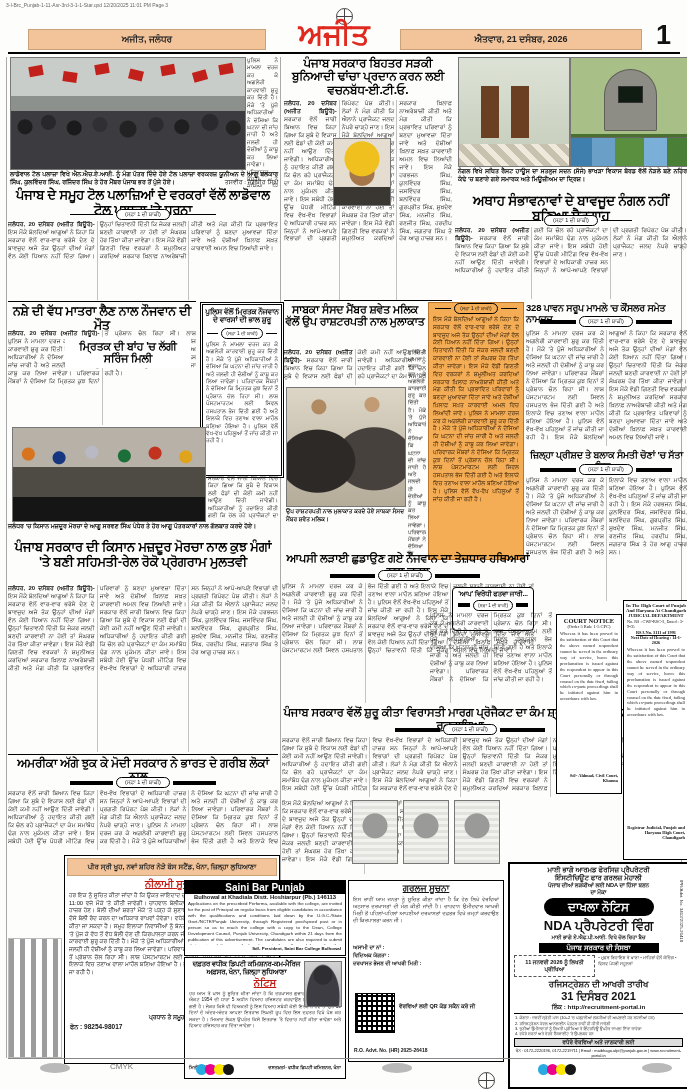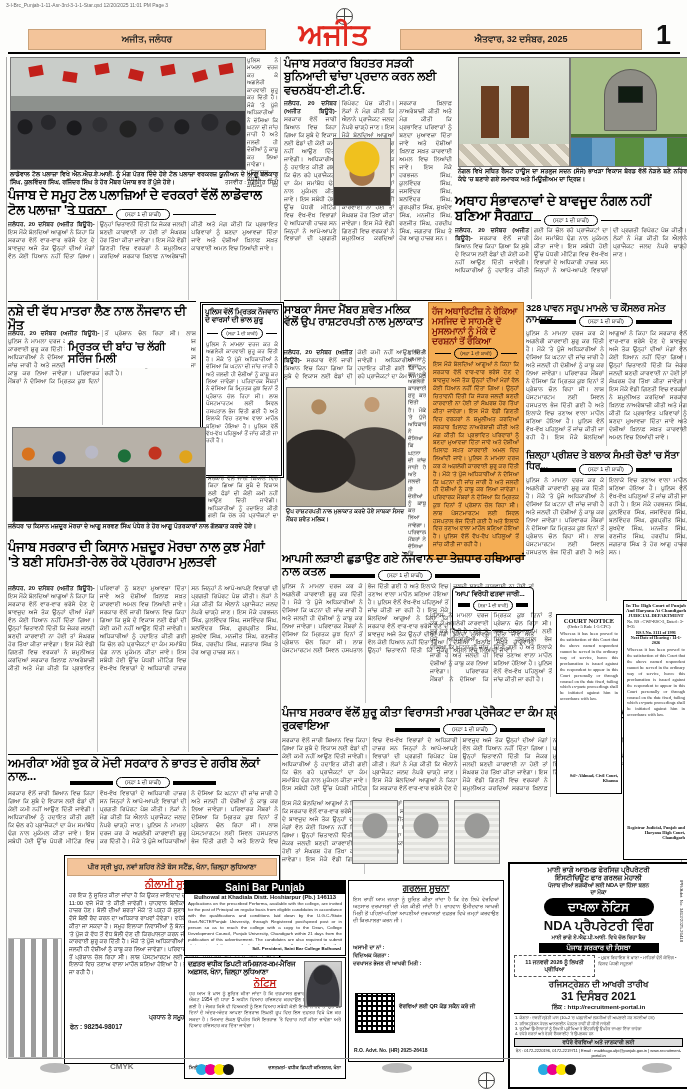--- a/index.html
+++ b/index.html
@@ -1,19 +1,19 @@
 <!DOCTYPE html>
 <html><head>
 <meta charset="utf-8">
 <style>
   html,body{margin:0;padding:0}
   body{width:687px;height:1089px;position:relative;background:#fdfdfb;
        font-family:"Liberation Sans","DejaVu Sans",sans-serif;overflow:hidden;color:#111}
   .abs{position:absolute}
-  .hl{font-weight:700;text-align:left;line-height:1.12;color:#000;letter-spacing:-.2px}
+  .hl{font-weight:700;text-align:center;line-height:1.12;color:#000;letter-spacing:-.2px}
   .body{font-size:6px;line-height:1.33;text-align:justify;color:#161616;overflow:hidden}
   .c2{column-count:2;column-gap:5px;column-rule:1px solid #c2c2c2}
   .c3{column-count:3;column-gap:5px;column-rule:1px solid #c2c2c2}
   .c4{column-count:4;column-gap:5px;column-rule:1px solid #c2c2c2}
   .dl{font-weight:700}
   .tag{display:flex;align-items:center;gap:3px;justify-content:center}
   .tag .b{height:4px;background:#000;flex:1}
   .tag .t{height:1px;background:#000;flex:1}
   .tag .o{border:1px solid #000;border-radius:8px;font-size:5.5px;line-height:9px;
           padding:0 8px;white-space:nowrap;background:#fff}
@@ -99,21 +99,21 @@
 <body>
 
 <div class="abs" style="left:6px;top:2px;width:520px;font-size:5px;color:#666">3-I-Brc_Punjab-1-11-Asr-3rd-3-1-1-Star.qxd  12/20/2025  11:01 PM  Page 3</div>
 <div class="abs cross" style="left:336px;top:8px"></div>
 
 <div class="abs bar" style="left:28px;top:29px;width:236px;height:19px">
   <span>ਅਜੀਤ, ਜਲੰਧਰ</span>
 </div>
 <div class="abs" style="left:272px;top:18px;width: 124px;height:32px;text-align:center;font-size:29px;font-weight:800;color:#e02a20">ਅਜੀਤ</div>
 <div class="abs bar" style="left:400px;top:29px;width:240px;height:19px">
-  <span>ਐਤਵਾਰ, 32 ਦਸੰਬਰ, 2025</span>
+  <span>ਐਤਵਾਰ, 21 ਦਸੰਬਰ, 2026</span>
 </div>
 <div class="abs" style="left:642px;top:20px;width:42px;text-align:center;font-size:27px;font-weight:800;letter-spacing:-1px">1</div>
 <div class="abs hr" style="left:8px;top:52px;width:672px;height:2px"></div>
 <div class="abs vline" style="left:6px;top:57px;height:1001px"></div>
 <div class="abs vline" style="left:681px;top:57px;height:1001px"></div>
 <div class="abs vline" style="left:280px;top:57px;height:1001px"></div>
 
 <div class="abs photo ph-protest" style="left:10px;top:57px;width:234px;height:111px">
   <div class="flag" style="left:18px;top:8px"></div>
   <div class="flag" style="left:52px;top:14px;transform:rotate(8deg)"></div>
@@ -223,21 +223,20 @@
   <span class="t"></span>
     <span class="o">(ਸਫ਼ਾ 1 ਦੀ ਬਾਕੀ)</span>
     <span class="t"></span>
 </div>
 <div class="abs body c3" style="left:455px;top:227px;width:232px;height:72px">
   <span class="dl">ਜਲੰਧਰ, 20 ਦਸੰਬਰ (ਅਜੀਤ ਬਿਊਰੋ)-</span>
   <span>ਸਰਕਾਰ ਵੱਲੋਂ ਜਾਰੀ ਬਿਆਨ ਵਿਚ ਕਿਹਾ ਗਿਆ ਕਿ ਸੂਬੇ ਦੇ ਵਿਕਾਸ ਲਈ ਫੰਡਾਂ ਦੀ ਕੋਈ ਕਮੀ ਨਹੀਂ ਆਉਣ ਦਿੱਤੀ ਜਾਵੇਗੀ। ਅਧਿਕਾਰੀਆਂ ਨੂੰ ਹਦਾਇਤ ਕੀਤੀ ਗਈ ਕਿ ਚੱਲ ਰਹੇ ਪ੍ਰਾਜੈਕਟਾਂ ਦਾ ਕੰਮ ਸਮਾਂਬੱਧ ਢੰਗ ਨਾਲ ਮੁਕੰਮਲ ਕੀਤਾ ਜਾਵੇ। ਇਸ ਸਬੰਧੀ ਹੋਈ ਉੱਚ ਪੱਧਰੀ ਮੀਟਿੰਗ ਵਿਚ ਵੱਖ-ਵੱਖ ਵਿਭਾਗਾਂ ਦੇ ਅਧਿਕਾਰੀ ਹਾਜ਼ਰ ਸਨ ਜਿਨ੍ਹਾਂ ਨੇ ਆਪੋ-ਆਪਣੇ ਵਿਭਾਗਾਂ ਦੀ ਪ੍ਰਗਤੀ ਰਿਪੋਰਟ ਪੇਸ਼ ਕੀਤੀ। ਲੋਕਾਂ ਨੇ ਮੰਗ ਕੀਤੀ ਕਿ ਐਲਾਨੇ ਪ੍ਰਾਜੈਕਟ ਜਲਦ ਨੇਪਰੇ ਚਾੜ੍ਹੇ ਜਾਣ।</span>
 </div>
 
 <div class="abs orangebox" style="left:428px;top:302px;width:94px;height:256px">
-  <div class="hl" style="font-size:9px;margin:3px 3px 2px">ਹੱਜ ਅਥਾਰਿਟੀਜ਼ ਨੇ ਰੋਕਿਆ ਮਸਜਿਦ ਦੇ ਸਾਹਮਣੇ ਦੋ ਮੁਸਲਮਾਨਾਂ ਨੂੰ ਮੱਕੇ ਦੇ ਦਰਸ਼ਨਾਂ ਤੋਂ ਰੋਕਿਆ</div>
   <div class="tag" style="margin:0 6px">
     <span class="t"></span>
       <span class="o" style="font-size:4.8px;padding:0 5px;background:#f4ad54">(ਸਫ਼ਾ 1 ਦੀ ਬਾਕੀ)</span>
       <span class="t"></span>
   </div>
   <div class="obody" style="margin:2px 4px;height:196px;overflow:hidden">
     <span>ਇਸ ਮੌਕੇ ਬੋਲਦਿਆਂ ਆਗੂਆਂ ਨੇ ਕਿਹਾ ਕਿ ਸਰਕਾਰ ਵੱਲੋਂ ਵਾਰ-ਵਾਰ ਭਰੋਸੇ ਦੇਣ ਦੇ ਬਾਵਜੂਦ ਅਜੇ ਤੱਕ ਉਨ੍ਹਾਂ ਦੀਆਂ ਮੰਗਾਂ ਵੱਲ ਕੋਈ ਧਿਆਨ ਨਹੀਂ ਦਿੱਤਾ ਗਿਆ। ਉਨ੍ਹਾਂ ਚਿਤਾਵਨੀ ਦਿੱਤੀ ਕਿ ਜੇਕਰ ਜਲਦੀ ਬਣਦੀ ਕਾਰਵਾਈ ਨਾ ਹੋਈ ਤਾਂ ਸੰਘਰਸ਼ ਹੋਰ ਤਿੱਖਾ ਕੀਤਾ ਜਾਵੇਗਾ। ਇਸ ਮੌਕੇ ਵੱਡੀ ਗਿਣਤੀ ਵਿਚ ਵਰਕਰਾਂ ਨੇ ਸ਼ਮੂਲੀਅਤ ਕਰਦਿਆਂ ਸਰਕਾਰ ਖ਼ਿਲਾਫ਼ ਨਾਅਰੇਬਾਜ਼ੀ ਕੀਤੀ ਅਤੇ ਮੰਗ ਕੀਤੀ ਕਿ ਪ੍ਰਭਾਵਿਤ ਪਰਿਵਾਰਾਂ ਨੂੰ ਬਣਦਾ ਮੁਆਵਜ਼ਾ ਦਿੱਤਾ ਜਾਵੇ ਅਤੇ ਦੋਸ਼ੀਆਂ ਖ਼ਿਲਾਫ਼ ਸਖ਼ਤ ਕਾਰਵਾਈ ਅਮਲ ਵਿਚ ਲਿਆਂਦੀ ਜਾਵੇ।</span>
     <span>ਪੁਲਿਸ ਨੇ ਮਾਮਲਾ ਦਰਜ ਕਰ ਕੇ ਅਗਲੇਰੀ ਕਾਰਵਾਈ ਸ਼ੁਰੂ ਕਰ ਦਿੱਤੀ ਹੈ। ਮੌਕੇ 'ਤੇ ਪੁੱਜੇ ਅਧਿਕਾਰੀਆਂ ਨੇ ਦੱਸਿਆ ਕਿ ਘਟਨਾ ਦੀ ਜਾਂਚ ਜਾਰੀ ਹੈ ਅਤੇ ਜਲਦੀ ਹੀ ਦੋਸ਼ੀਆਂ ਨੂੰ ਕਾਬੂ ਕਰ ਲਿਆ ਜਾਵੇਗਾ। ਪਰਿਵਾਰਕ ਮੈਂਬਰਾਂ ਨੇ ਦੱਸਿਆ ਕਿ ਮ੍ਰਿਤਕ ਕੁਝ ਦਿਨਾਂ ਤੋਂ ਪ੍ਰੇਸ਼ਾਨ ਚੱਲ ਰਿਹਾ ਸੀ। ਲਾਸ਼ ਪੋਸਟਮਾਰਟਮ ਲਈ ਸਿਵਲ ਹਸਪਤਾਲ ਭੇਜ ਦਿੱਤੀ ਗਈ ਹੈ ਅਤੇ ਇਲਾਕੇ ਵਿਚ ਤਣਾਅ ਵਾਲਾ ਮਾਹੌਲ ਬਣਿਆ ਹੋਇਆ ਹੈ। ਪੁਲਿਸ ਵੱਲੋਂ ਵੱਖ-ਵੱਖ ਪਹਿਲੂਆਂ ਤੋਂ ਜਾਂਚ ਕੀਤੀ ਜਾ ਰਹੀ ਹੈ।</span>
   </div>
 </div>
@@ -375,21 +374,21 @@
   <div style="font-size:4px;margin:0 5px">2. ਰਜਿਸਟ੍ਰੇਸ਼ਨ ਕੇਵਲ ਆਨਲਾਈਨ ਪੋਰਟਲ ਰਾਹੀਂ ਹੀ ਕੀਤੀ ਜਾਵੇਗੀ</div>
   <div style="font-size:4px;margin:0 5px">3. ਚੁਣੀਆਂ ਉਮੀਦਵਾਰਾਂ ਨੂੰ ਲਿਖਤੀ ਪ੍ਰੀਖਿਆ ਤੇ ਇੰਟਰਵਿਊ ਉਪਰੰਤ ਦਾਖਲਾ ਦਿੱਤਾ ਜਾਵੇਗਾ</div>
   <div style="font-size:4px;margin:0 5px">4. ਵਧੇਰੇ ਸ਼ਰਤਾਂ ਅਤੇ ਵੇਰਵੇ ਵੈੱਬਸਾਈਟ 'ਤੇ ਉਪਲਬਧ ਹਨ</div>
   <div style="background:#ddd;border:1px solid #000;margin:2px 4px 0;text-align:center;font-size:5.6px;font-weight:700">ਵਧੇਰੇ ਵੇਰਵਿਆਂ ਅਤੇ ਜਾਣਕਾਰੀ ਲਈ</div>
   <div style="font-size:4px;text-align:center;margin:1px 4px">ਫੋਨ : 0172-2220196, 0172-2219711 | Email : maibhago.afpi@punjab.gov.in | www.recruitment-portal.in</div>
 </div>
 <div class="abs vert" style="left:687px;top:880px;height:140px;transform:translateX(-8px)">IPR/Advt. No. 3412/2025-26418</div>
 
 <div class="abs hr" style="left:8px;top:1058px;width:672px;background:#888"></div>
 <div class="abs ell" style="left:40px;top:1063px;width:30px;height:10px"></div>
-<div class="abs" style="left:110px;top:1062px;font-size:8px;font-weight:700;color:#777">CMYK</div>
+<div class="abs" style="left:110px;top:1062px;font-size:8px;font-weight:400;color:#777">CMYK</div>
 <div class="abs" style="left:198px;top:1060px">
   <span class="dot" style="background:#29abe2"></span><span class="dot" style="background:#ec008c"></span><span class="dot" style="background:#ffe600"></span><span class="dot" style="background:#161616"></span>
 </div>
 <div class="abs ell" style="left:382px;top:1063px;width:30px;height:10px"></div>
 <div class="abs" style="left:540px;top:1060px">
   <span class="dot" style="background:#29abe2"></span><span class="dot" style="background:#ec008c"></span><span class="dot" style="background:#ffe600"></span><span class="dot" style="background:#161616"></span>
 </div>
 <div class="abs ell" style="left:642px;top:1063px;width:30px;height:10px"></div>
 <div class="abs cross" style="left:478px;top:1072px"></div>
 

